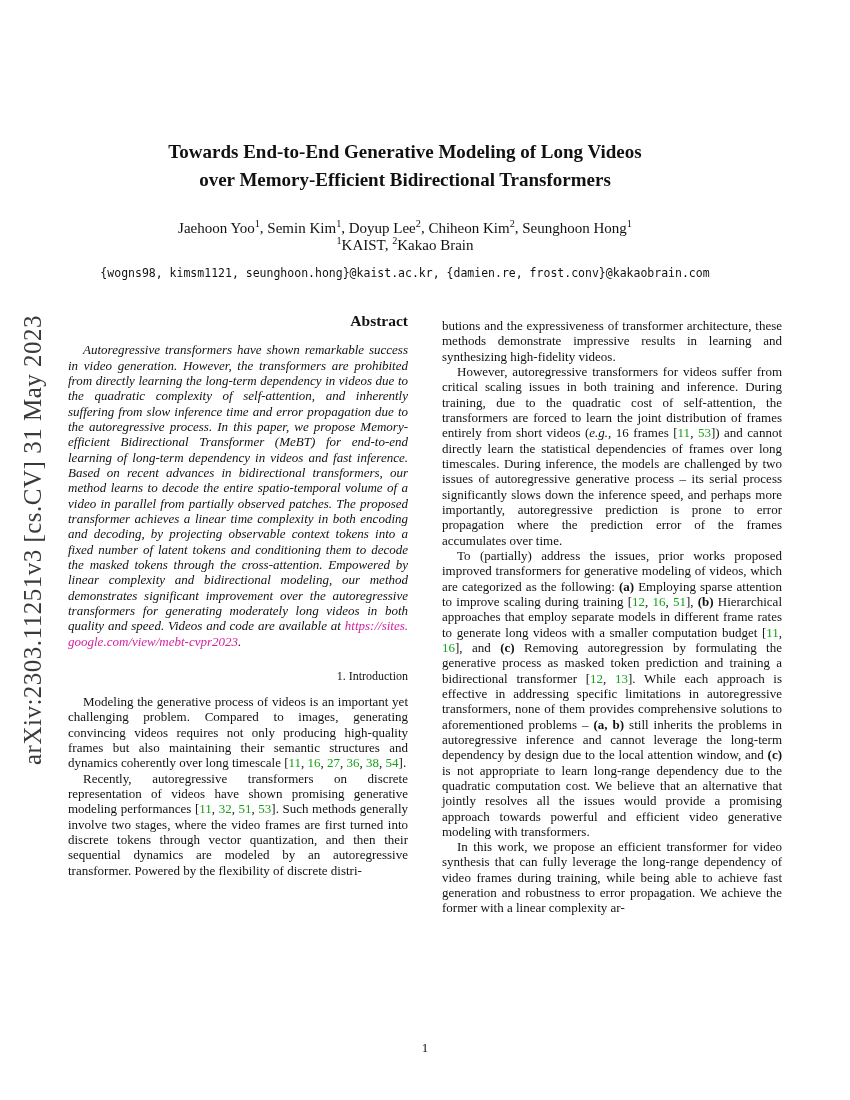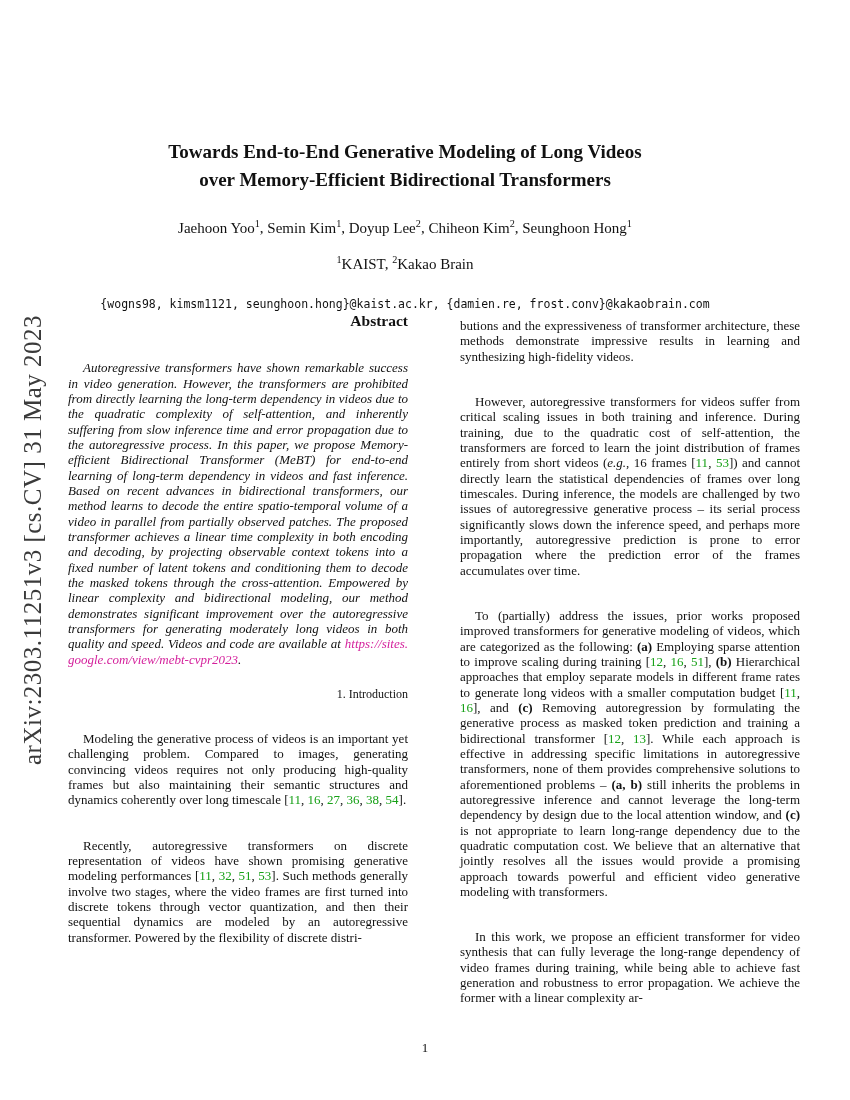--- a/index.html
+++ b/index.html
@@ -15,32 +15,32 @@
   }
   .arxiv-sidebar{
     position:absolute;top:540px;left:33px;
     transform:translate(-50%,-50%) rotate(-90deg);
     white-space:nowrap;
     font-size:25px;color:#3a3a3a;letter-spacing:.5px;
   }
   .paper-header{position:absolute;top:138px;left:0;width:810px;text-align:center;}
   .title{font-size:19px;font-weight:bold;margin:0;line-height:1.45;}
   .authors{margin-top:27px;font-size:15px;}
-  .affiliations{margin-top:19px;font-size:15px;}
-  .emails{margin-top:24px;font-family:"DejaVu Sans Mono", monospace;font-size:11.5px;letter-spacing:0;}
+  .affiliations{margin-top:0;font-size:15px;}
+  .emails{margin-top:12px;font-family:"DejaVu Sans Mono", monospace;font-size:11.5px;letter-spacing:0;}
   .col{
     position:absolute;width:340px;
     font-size:13px;line-height:1.18;text-align:justify;
   }
   .col-left{left:68px;top:312px;}
-  .col-right{left:460px;top:318px;}
+  .col-right{left:442px;top:318px;}
   .abstract-heading{font-size:15.5px;font-weight:bold;text-align:right;margin:0 0 12px 0;}
   .abstract-body{font-style:italic;}
   p{margin:0;padding:0;}
-  .indent{text-indent:15px;margin-top:30px;}
+  .indent{text-indent:15px;}
   .section-heading{font-size:12px;font-weight:normal;margin:20px 0 11px 0;text-align:right;}
   .cite{color:var(--cite-color);}
   .url-link{color:var(--link-color);cursor:pointer;word-break:break-all;}
   .page-number{position:absolute;top:1040px;left:0;width:850px;text-align:center;font-size:13px;}
   sup{font-size:68%;line-height:0;}
   b{font-weight:bold;}
 </style>
 </head>
 <body>
 

